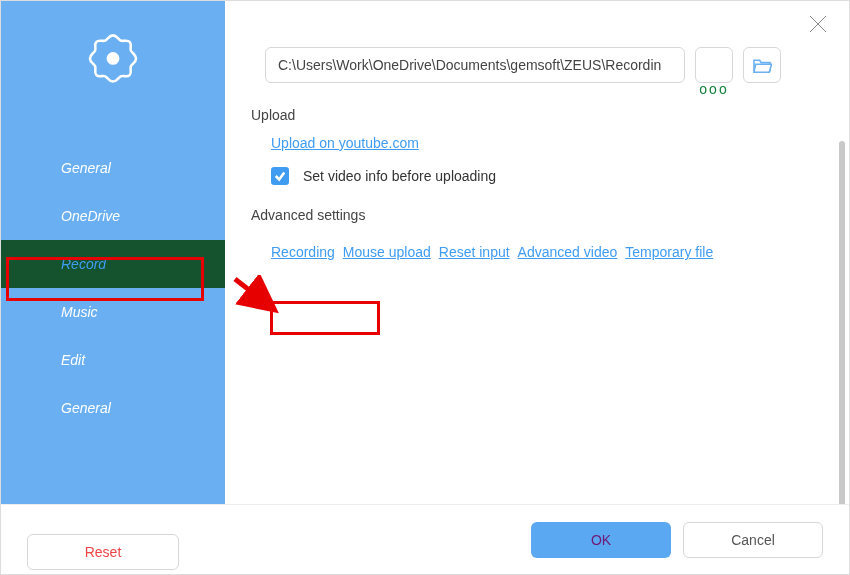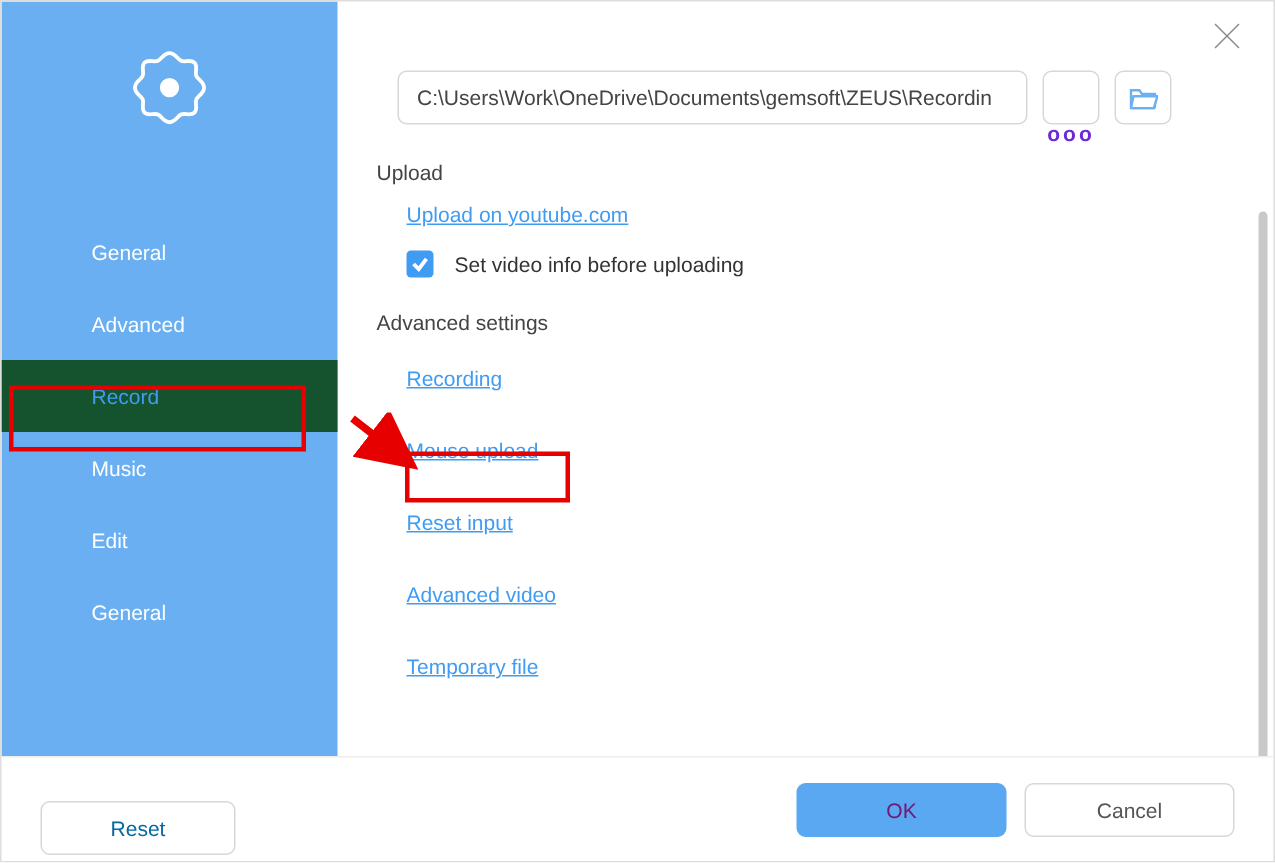--- a/index.html
+++ b/index.html
@@ -1,43 +1,43 @@
 <!DOCTYPE html>
 <html><head>
 <meta charset="utf-8">
 <style>
   * { box-sizing: border-box; }
   html, body { margin:0; padding:0; font-family: -apple-system, "Segoe UI", Arial, sans-serif; font-size:14px; color:#333; }
   .window { width:850px; height:575px; border:1px solid #ddd; background:#fff; position:relative; display:flex; flex-direction:column; }
   .close-x { position:absolute; top:14px; right:22px; cursor:pointer; }
   .close-x svg { width:18px; height:18px; stroke:#888; stroke-width:1; }
   .body { flex:1; display:flex; overflow:hidden; }
-  .sidebar { width:224px; background:#6aaff1; color:#fff; display:flex; flex-direction:column; align-items:center; position:relative; }
+  .sidebar { width:224px; background:#6aaff1; color:#fff; display:flex; flex-direction:column; align-items:center; position:relative;font-style:italic; }
   .gear-wrap { margin:28px 0 48px; }
   .gear-wrap svg { width:64px; height:64px; }
   .nav { width:100%; }
   .nav-item { height:48px; display:flex; align-items:center; padding-left:60px; color:#fff; font-size:14px; cursor:pointer; }
   .nav-item.active { background:#14532d; color:#3f9cf2; }
   .content { flex:1; position:relative; padding:0 30px 0 18px; }
   .scroll-indicator { position:absolute; right:4px; top:140px; width:6px; height:380px; background:#c9c9c9; border-radius:3px; }
   .path-row { display:flex; gap:10px; margin:46px 0 24px 22px; }
   .path-input { flex:0 0 420px; height:36px; border:1px solid #d7d7d7; border-radius:6px; padding:0 12px; color:#444; font-size:14px; outline:none; background:#fff; }
   .icon-btn { width:38px; height:36px; border:1px solid #d7d7d7; border-radius:6px; background:#fff; display:flex; align-items:center; justify-content:center; cursor:pointer; }
   .section-title { color:#444; margin:18px 0 12px 4px; }
   .link { color:#3f9cf2; text-decoration:underline; cursor:pointer; display:inline-block; }
-  .links-col { display:flex; flex-direction:column; gap:32px; margin-left:24px; margin-top:21px; }
+  .links-col { display:flex; flex-direction:row; gap:8px; margin-left:24px; margin-top:21px; }
   .upload-block { margin-left:4px; }
   .upload-link-row { margin:12px 0 16px 24px; }
   .chk-row { display:flex; align-items:center; gap:14px; margin:10px 0 10px 24px; }
   .chk { width:18px; height:18px; border-radius:3px; background:#3f9cf2; display:flex; align-items:center; justify-content:center; cursor:pointer; }
   .chk svg { width:12px; height:12px; stroke:#fff; stroke-width:3; fill:none; }
   .adv-block { margin-top:22px; margin-left:4px; }
   .footer { height:70px; border-top:1px solid #eee; display:flex; align-items:center; padding:0 26px; }
   .btn { height:36px; border-radius:6px; display:flex; align-items:center; justify-content:center; font-size:14px; cursor:pointer; }
-  .btn-reset { width:130px; border:1px solid #d7d7d7; background:#fff; color:#0369a1;margin-top:24px; }
+  .btn-reset { width:152px; border:1px solid #d7d7d7; background:#fff; color:#ef4444;margin-top:24px; }
   .btn-ok { width:140px; background:#5aa8f2; color:#701a75; border:none; margin-left:auto; }
   .btn-cancel { width:140px; border:1px solid #d7d7d7; background:#fff; color:#555; margin-left:12px; }
 
   
   .anno-record { position:absolute; left:5px; top:256px; width:198px; height:44px; border:3px solid #e70000; pointer-events:none; }
   .anno-recording { position:absolute; left:269px; top:300px; width:110px; height:34px; border:3px solid #e70000; pointer-events:none; }
   .anno-arrow { position:absolute; left:232px; top:274px; width:46px; height:40px; pointer-events:none; }
 </style>
 </head>
 <body>
@@ -58,21 +58,21 @@
         <svg viewBox="0 0 100 100">
           <path fill="none" stroke="#fff" stroke-width="4" stroke-linejoin="round" d="M50 10 C56 10 58 16 62 18 C66 20 72 16 76 20 C80 24 76 30 78 34 C80 38 86 40 86 46 C86 52 80 54 78 58 C76 62 80 68 76 72 C72 76 66 72 62 74 C58 76 56 82 50 82 C44 82 42 76 38 74 C34 72 28 76 24 72 C20 68 24 62 22 58 C20 54 14 52 14 46 C14 40 20 38 22 34 C24 30 20 24 24 20 C28 16 34 20 38 18 C42 16 44 10 50 10 Z"></path>
           <circle cx="50" cy="46" r="10" fill="#fff"></circle>
         </svg>
       </div>
       <div class="nav">
         <div class="nav-item">
             <span>General</span>
           </div>
         <div class="nav-item">
-            <span>Advanced</span>
+            <span>OneDrive</span>
           </div>
         <div class="nav-item active">
             <span>Record</span>
           </div>
         <div class="nav-item">
             <span>Music</span>
           </div>
         <div class="nav-item">
             <span>Edit</span>
           </div>
@@ -81,21 +81,21 @@
           </div>
       </div>
     </div>
 
     <div class="content">
       <div class="scroll-indicator"></div>
 
       <div class="path-row">
         <input class="path-input" value="C:\Users\Work\OneDrive\Documents\gemsoft\ZEUS\Recordin" style="">
         <div class="icon-btn">
-          <span style="color:#6d28d9;letter-spacing:2px;font-weight:bold;margin-top:48px;">ooo</span>
+          <span style="color:#15803d;letter-spacing:2px;font-weight:normal;margin-top:48px;">ooo</span>
         </div>
         <div class="icon-btn">
           <svg width="20" height="16" viewBox="0 0 24 20" fill="none" stroke="#6ab0f2" stroke-width="2">
             <path d="M2 4 h7 l2 3 h11 v10 a2 2 0 0 1 -2 2 H4 a2 2 0 0 1 -2 -2 Z"></path>
             <path d="M4 9 h20 l-3 10 H2 Z" fill="#fff"></path>
           </svg>
         </div>
       </div>
 
       <div class="upload-block">

